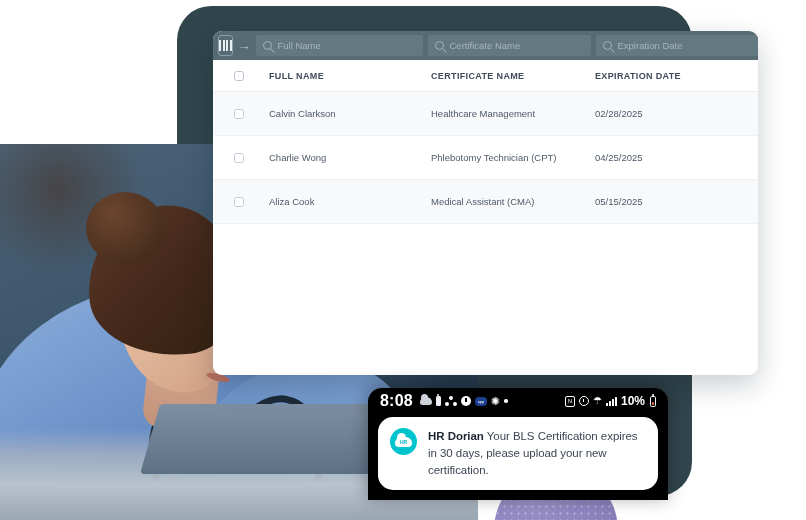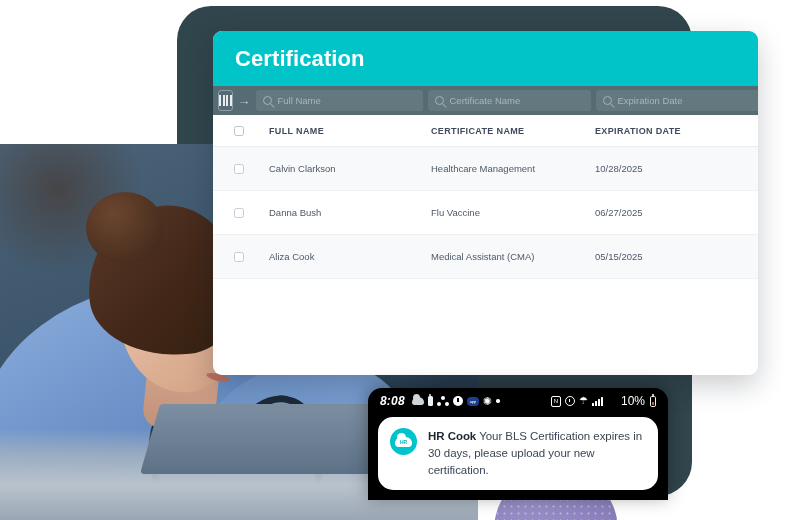--- a/index.html
+++ b/index.html
@@ -249,21 +249,21 @@
     border-radius: 14px 14px 0 0;
     overflow:hidden;
     box-shadow: 0 -2px 18px rgba(0,0,0,.35);
   }
   .statusbar {
     height: 26px;
     display:flex; align-items:center;
     padding: 0 12px;
     color:#ffffff;
   }
-  .sb-time { font-size: 12px; font-weight: 600; letter-spacing:.2px;font-style:italic; }
+  .sb-time { font-size: 16px; font-weight: 600; letter-spacing:.2px; }
   .sb-left { display:flex; align-items:center; gap:4px; margin-left:7px; }
   .sb-right { display:flex; align-items:center; gap:4px; margin-left:auto; }
   .ico-cloud {
     width:12px;height:8px;background:#cfd4da;border-radius:6px 6px 3px 3px;position:relative;
   }
   .ico-cloud::before{content:"";position:absolute;left:1px;top:-3px;width:7px;height:7px;border-radius:50%;background:#cfd4da;}
   .ico-bat { width:5px;height:10px;background:#eceff3;border-radius:1.5px;position:relative; }
   .ico-bat::after{content:"";position:absolute;left:1.2px;top:-2px;width:2.4px;height:2px;background:#eceff3;border-radius:1px;}
   .ico-dots { width:12px;height:10px;position:relative; }
   .ico-dots i { position:absolute;width:4px;height:4px;border-radius:50%;background:#fff; }
@@ -279,21 +279,21 @@
   .ico-nfc { width:10px;height:11px;border:1.3px solid #fff;border-radius:2px;display:flex;align-items:center;justify-content:center;font-size:6px;color:#fff; }
   .ico-alarm { width:10px;height:10px;border:1.5px solid #fff;border-radius:50%;position:relative; }
   .ico-alarm::after{content:"";position:absolute;left:3px;top:1.5px;width:1.3px;height:3.5px;background:#fff;}
   .ico-wifi { font-size:10px;color:#fff;line-height:1; }
   .ico-sig { display:flex; align-items:flex-end; gap:1px; height:10px; }
   .ico-sig i { width:2px;background:#fff;border-radius:.5px; }
   .ico-sig i:nth-child(1){height:3px}
   .ico-sig i:nth-child(2){height:5px}
   .ico-sig i:nth-child(3){height:7px}
   .ico-sig i:nth-child(4){height:9px}
-  .sb-pct { font-size:12px; font-weight:400; margin-left:14px; }
+  .sb-pct { font-size:12px; font-weight:700; margin-left:0; }
   .ico-batlow { width:6px;height:11px;border:1.2px solid #f0f2f5;border-radius:1.8px;position:relative;margin-left:1px; }
   .ico-batlow::before{content:"";position:absolute;left:1.2px;top:-2.6px;width:2.2px;height:1.8px;background:#f0f2f5;border-radius:.8px;}
   .ico-batlow::after{content:"";position:absolute;left:.6px;right:.6px;bottom:.6px;height:3px;background:#e0673a;border-radius:.8px;}
 
   .notif {
     margin: 3px 10px 0 10px;
     background:#ffffff;
     border-radius: 15px;
     padding: 11px 12px 12px 12px;
     display:flex; align-items:flex-start; gap:11px;
@@ -341,23 +341,20 @@
     <div class="eye"></div>
     <div class="lips"></div>
     <div class="hair"></div>
     <div class="bun"></div>
     <div class="desk"></div>
     <div class="laptop"></div>
   </div>
 
   <div class="dash">
 
-    <div class="dash-header">
-      <div class="dash-title">Certification</div>
-    </div>
 
     <div class="toolbar">
       <div class="col-btn">
         <i></i>
         <i></i>
         <i></i>
         <i></i>
       </div>
       <div class="arrow-btn">→</div>
 
@@ -386,29 +383,29 @@
           <th class="c-exp">EXPIRATION DATE</th>
         </tr>
       </thead>
       <tbody id="tbody">
           <tr>
             <td class="c-chk">
               <span class="chk"></span>
             </td>
             <td class="c-name">Calvin Clarkson</td>
             <td class="c-cert">Healthcare Management</td>
-            <td class="c-exp">10/28/2025</td>
+            <td class="c-exp">02/28/2025</td>
           </tr>
           <tr>
             <td class="c-chk">
               <span class="chk"></span>
             </td>
-            <td class="c-name">Danna Bush</td>
-            <td class="c-cert">Flu Vaccine</td>
-            <td class="c-exp">06/27/2025</td>
+            <td class="c-name">Charlie Wong</td>
+            <td class="c-cert">Phlebotomy Technician (CPT)</td>
+            <td class="c-exp">04/25/2025</td>
           </tr>
           <tr>
             <td class="c-chk">
               <span class="chk"></span>
             </td>
             <td class="c-name">Aliza Cook</td>
             <td class="c-cert">Medical Assistant (CMA)</td>
             <td class="c-exp">05/15/2025</td>
           </tr>
         </tbody>
@@ -448,18 +445,18 @@
       </span>
     </div>
 
     <div class="notif">
       <div class="notif-logo">
         <div class="cloud">
           <b>HR</b>
         </div>
       </div>
       <div class="notif-text">
-        <b>HR Cook</b><span> Your BLS Certification expires in 30 days, please upload your new certification.</span>
+        <b>HR Dorian</b><span> Your BLS Certification expires in 30 days, please upload your new certification.</span>
       </div>
     </div>
   </div>
 
 </div>
 
 </body></html>

